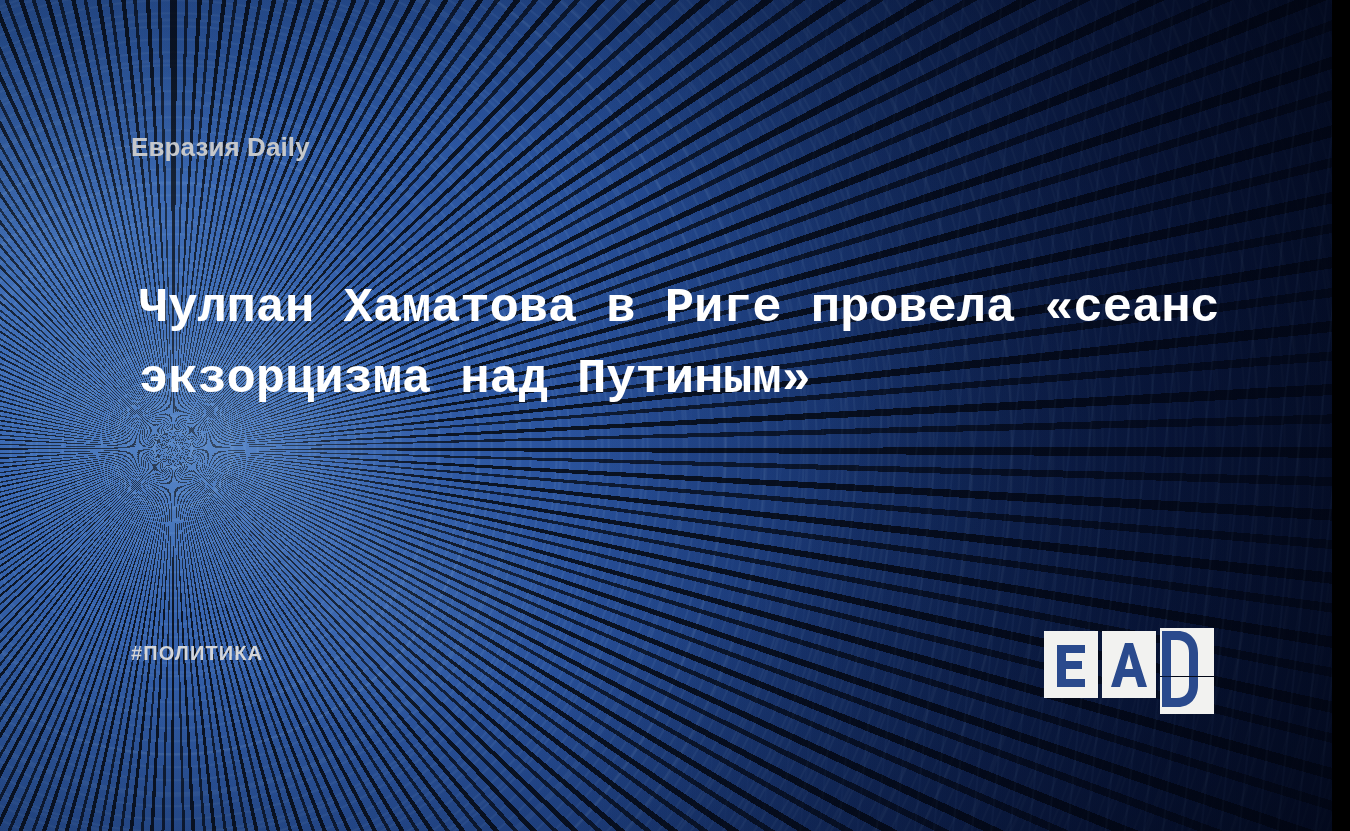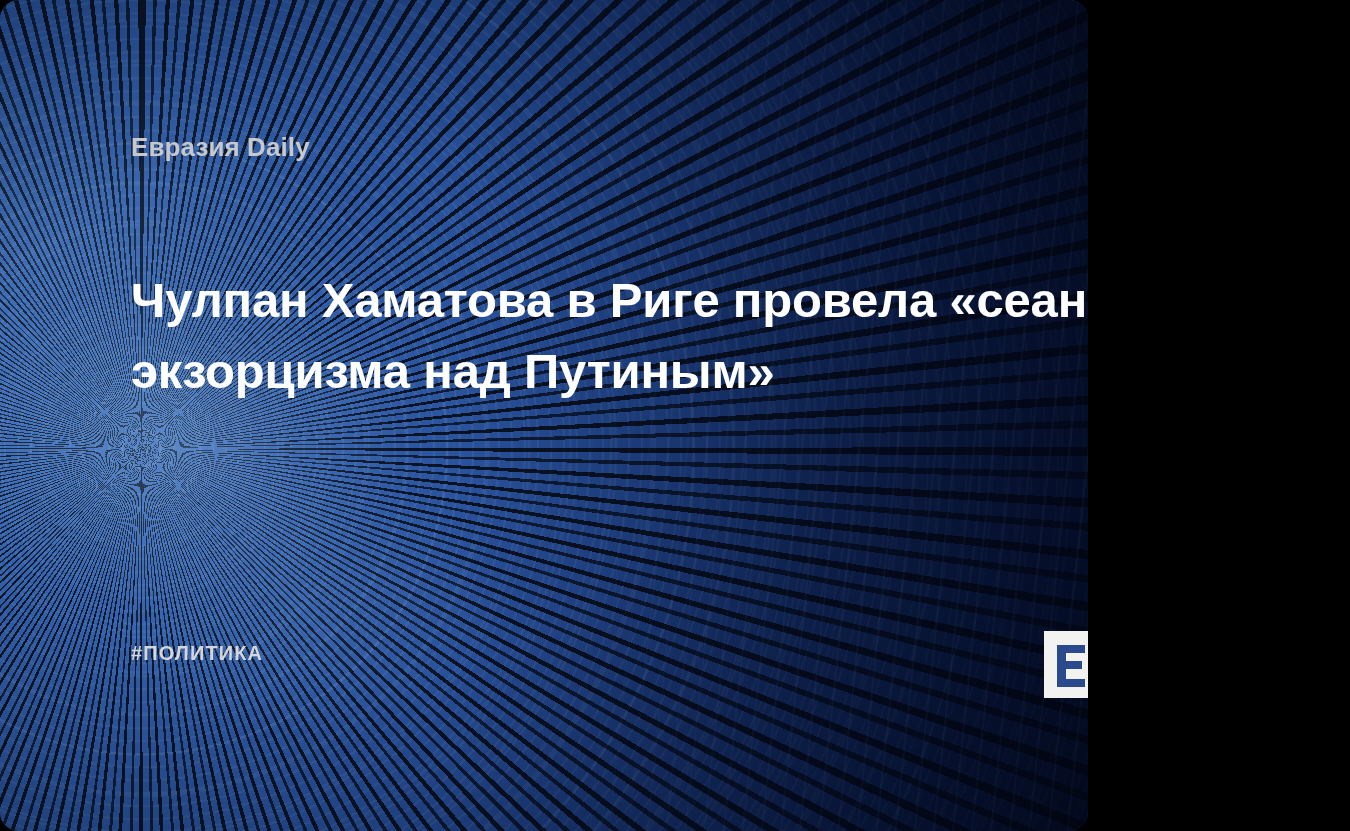--- a/index.html
+++ b/index.html
@@ -3,27 +3,26 @@
 <meta charset="utf-8">
 <title>EADaily share card</title>
 <style>
   html, body {
     margin: 0;
     padding: 0;
     background: #000;
   }
   #card {
     position: relative;
-    width: 1088px;
+    width: 1332px;
     height: 831px;
     overflow: hidden;
     font-family: "Liberation Sans", sans-serif;
     background-color: #0b1f4b;
     isolation: isolate;
-    border-radius: 19px;
   }
 
   
   .bg-layer {
     position: absolute;
     inset: 0;
     pointer-events: none;
   }
   
   .bg-base {
@@ -110,26 +109,27 @@
     letter-spacing: 0.1px;
     line-height: 1;
     white-space: nowrap;
   }
 
   .headline {
     position: absolute;
     left: 131px;
     top: 265px;
     width: 1110px;
-    margin: 0;
+    margin: 8px;
     font-size: 49px;
     font-weight: bold;
     color: #ffffff;
     line-height: 1.45;
     letter-spacing: -0.2px;
+    font-family: Liberation Mono, monospace;
   }
 
   .hashtag {
     position: absolute;
     left: 131px;
     top: 643px;
     font-size: 20px;
     font-weight: bold;
     color: #d4d6d9;
     letter-spacing: 1.1px;

